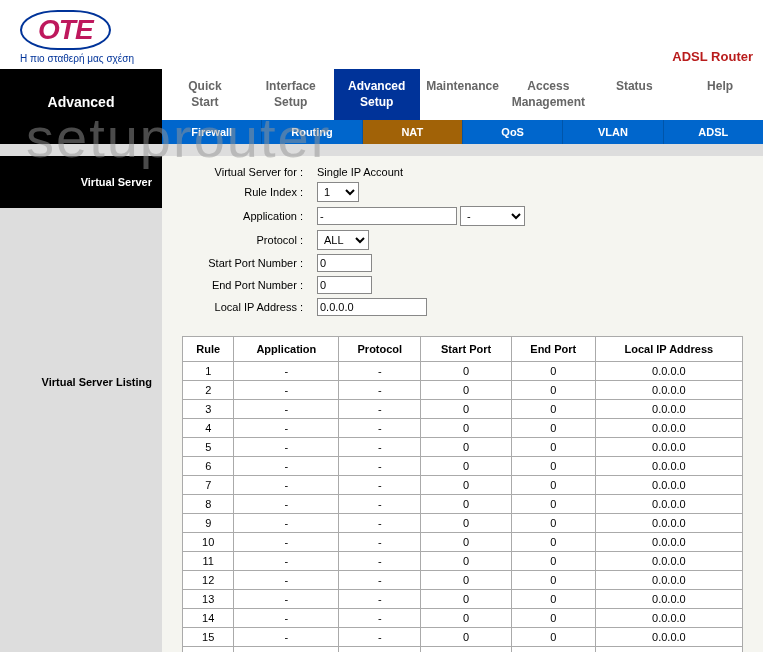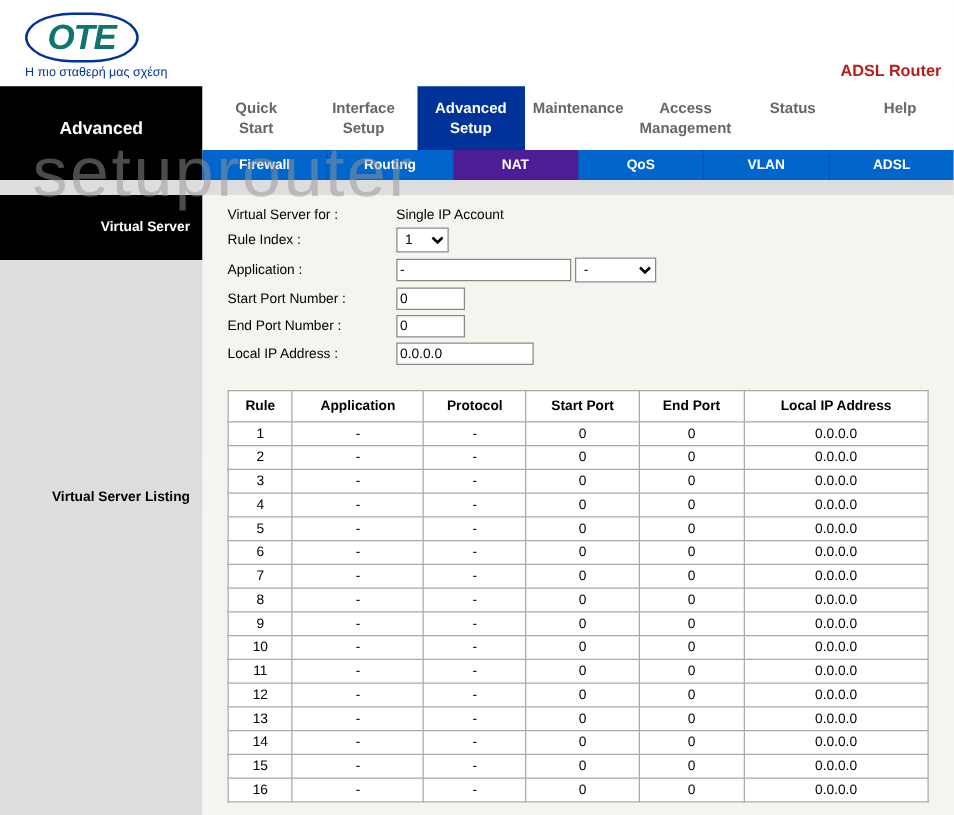--- a/index.html
+++ b/index.html
@@ -1,43 +1,43 @@
 <!DOCTYPE html>
 <html><head>
   <meta charset="utf-8">
   <style>
     * { box-sizing: border-box; margin: 0; padding: 0; }
     body { font-family: Arial, sans-serif; font-size: 12px; background: #f5f5f0; width: 763px; position: relative; }
     
     .header { display: flex; justify-content: space-between; align-items: flex-end; padding: 10px 10px 5px 20px; background: #fff; }
     .logo-area { display: flex; flex-direction: column; }
-    .logo { font-size: 28px; font-weight: bold; color: #0f766e; border: 2px solid #003399; border-radius: 50%/60%; padding: 2px 16px; display: inline-block; width: fit-content; font-style: italic; letter-spacing: -1px; }
+    .logo { font-size: 28px; font-weight: bold; color: #be185d; border: 2px solid #003399; border-radius: 50%/60%; padding: 2px 16px; display: inline-block; width: fit-content; font-style: italic; letter-spacing: -1px; }
     .tagline { font-size: 10px; color: #003399; margin-top: 3px; }
     .product-name { font-weight: bold; font-size: 13px; color: #b91c1c; }
     
     .nav-container { display: flex; }
     .left-col { width: 162px; background: #000; color: #fff; }
     .left-col .adv-title { text-align: center; font-weight: bold; font-size: 14px; padding: 25px 0; }
     
     .right-col { flex: 1; }
     .main-tabs { display: flex; background: #fff; }
     .main-tab { flex: 1; text-align: center; padding: 10px 4px; font-size: 12px; font-weight: bold; color: #666; cursor: pointer; line-height: 1.3; }
     .main-tab.active { background: #003399; color: #fff; }
     
     .sub-tabs { display: flex; background: #0066cc; }
     .sub-tab { flex: 1; text-align: center; padding: 6px 4px; font-size: 11px; color: #fff; cursor: pointer; border-right: 1px solid #0055aa; font-weight: bold; }
-    .sub-tab.active { background: #4c1d95; font-weight: bold; }
+    .sub-tab.active { background: #a16207; font-weight: bold; }
     .sub-tab:last-child { border-right: none; }
     
     .spacer-row { height: 12px; background: #ddd; }
     
     .content-right { flex: 1; background: #f5f5f0; padding: 10px 20px; }
     
     .form-row { display: flex; align-items: center; margin-bottom: 4px; }
-    .form-label { width: 135px; text-align: left; font-size: 11px; padding-right: 14px; }
+    .form-label { width: 135px; text-align: right; font-size: 11px; padding-right: 14px; }
     .form-value { font-size: 11px; }
     .form-value select, .form-value input { font-size: 11px; padding: 1px 2px; border: 1px solid #888; background: #fff; }
     .form-value select { height: 20px; }
     .form-value input { height: 18px; }
     .input-sm { width: 55px; }
     .input-md { width: 110px; }
     .select-sm { width: 42px; }
     .select-md { width: 52px; }
     .select-lg { width: 140px; }
     .select-xl { width: 65px; }
@@ -90,21 +90,21 @@
       <div class="sub-tab">ADSL</div>
     </div>
   </div>
 </div>
 
 <div style="display:flex;">
   <div style="width:162px;background:#ddd;">
     <div class="spacer-row"></div>
     <div style="background:#000;color:#fff;font-weight:bold;font-size:11px;text-align:right;padding:20px 10px;">Virtual Server</div>
     <div style="height:160px;background:#ddd;"></div>
-    <div style="background:#ddd;color:#000;font-weight:bold;font-size:11px;text-align:right;padding:8px 10px;margin-top:16px;">Virtual Server Listing</div>
+    <div style="background:#ddd;color:#000;font-weight:bold;font-size:11px;text-align:right;padding:8px 10px;">Virtual Server Listing</div>
   </div>
   <div style="flex:1;">
     <div class="spacer-row"></div>
     <div class="content-right">
       <div class="form-row">
         <div class="form-label">Virtual Server for :</div>
         <div class="form-value">Single IP Account</div>
       </div>
       <div class="form-row">
         <div class="form-label">Rule Index :</div>
@@ -113,20 +113,28 @@
             <option>1</option>
           </select>
         </div>
       </div>
       <div class="form-row">
         <div class="form-label">Application :</div>
         <div class="form-value">
           <input class="select-lg" style="width: 140px;" value="-">
           <select class="select-xl">
             <option>-</option>
+          </select>
+        </div>
+      </div>
+      <div class="form-row">
+        <div class="form-label">Protocol :</div>
+        <div class="form-value">
+          <select class="select-md">
+            <option>ALL</option>
           </select>
         </div>
       </div>
       <div class="form-row">
         <div class="form-label">Start Port Number :</div>
         <div class="form-value">
           <input class="input-sm" value="0" style="">
         </div>
       </div>
       <div class="form-row">

